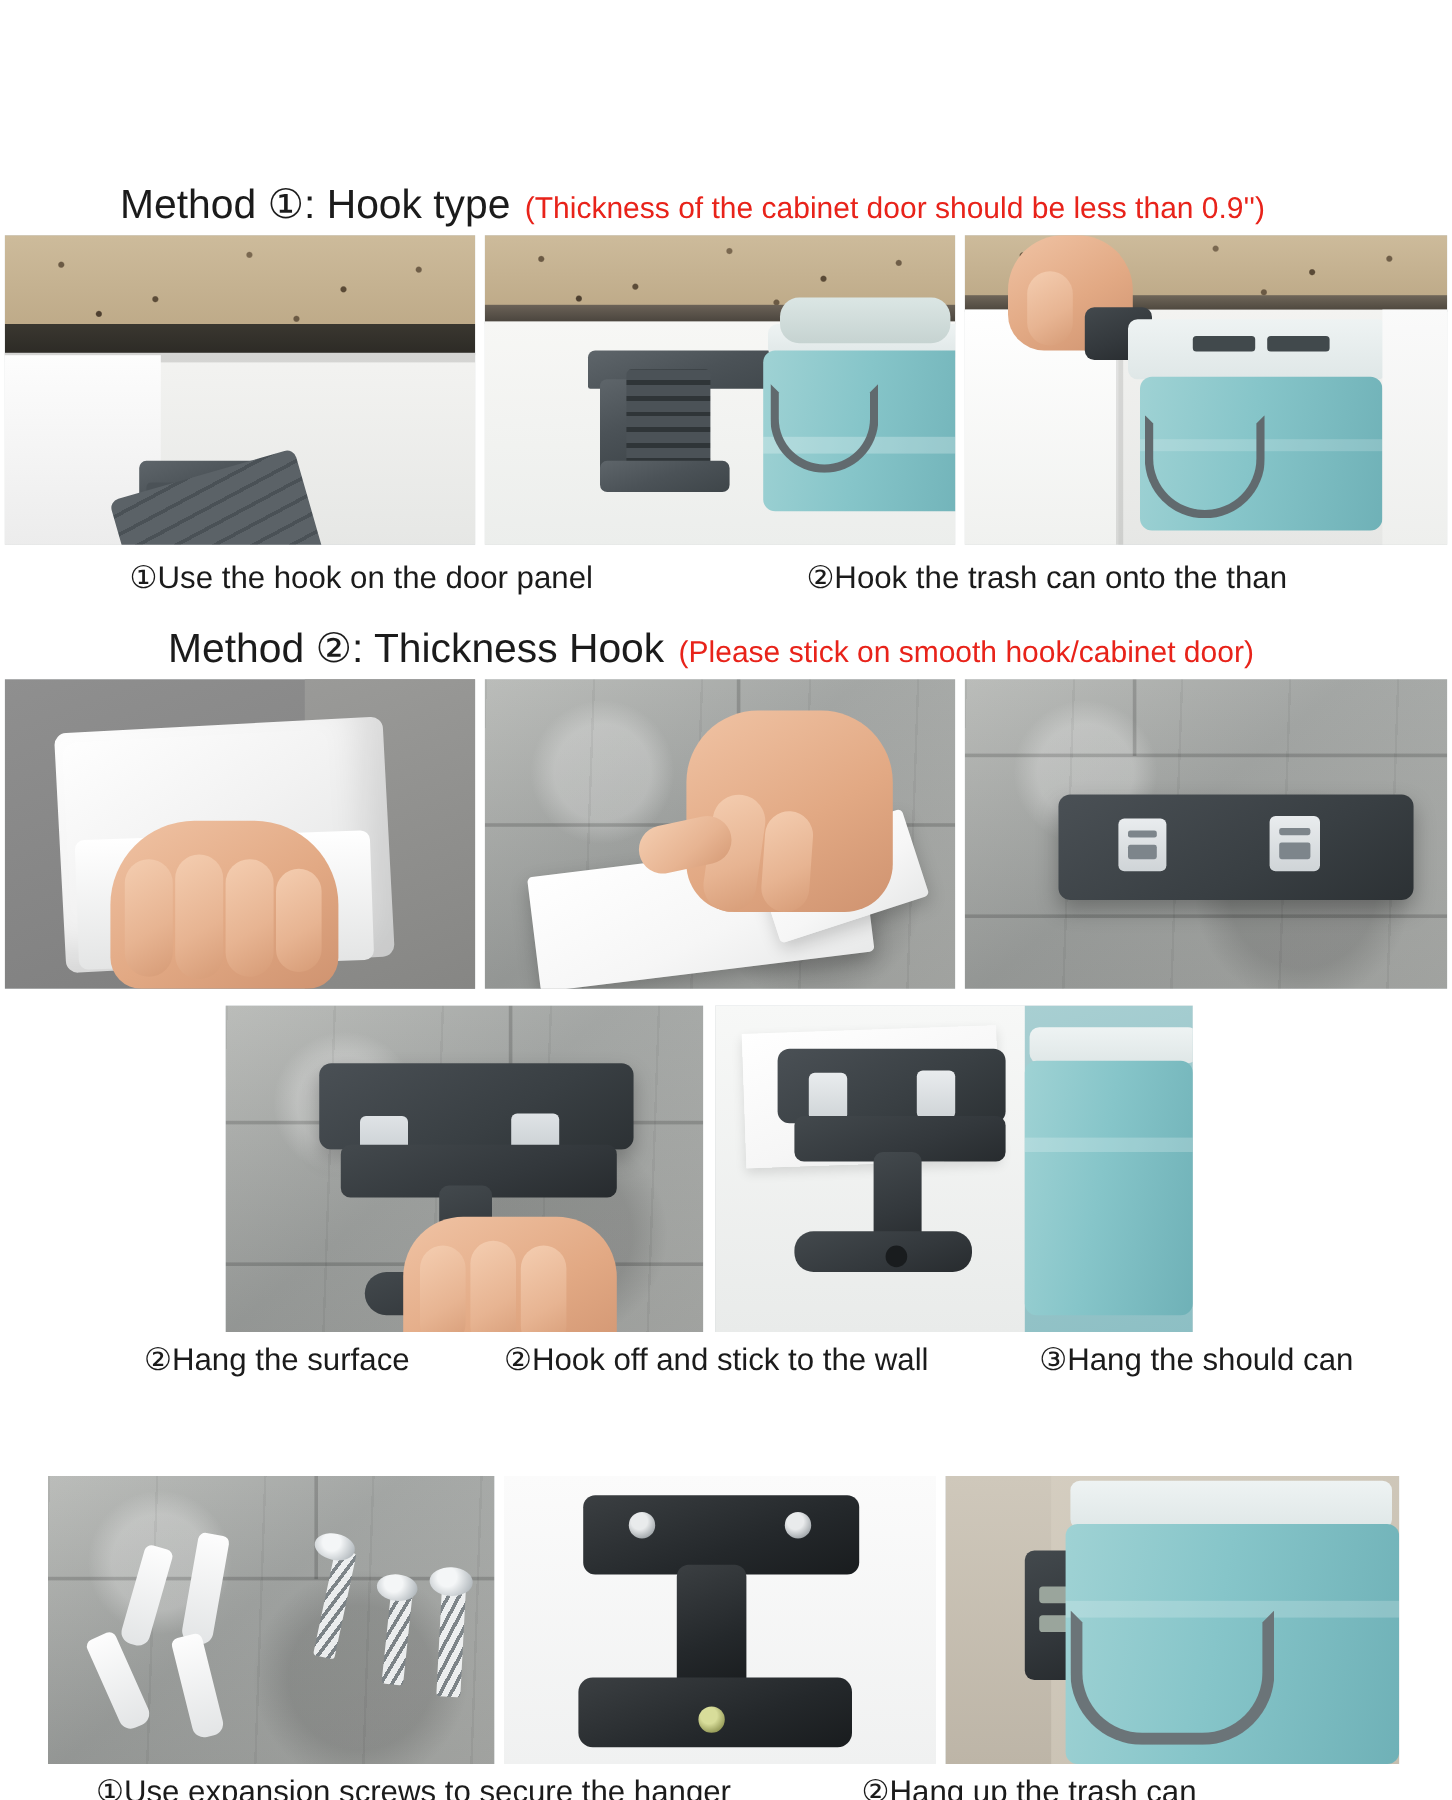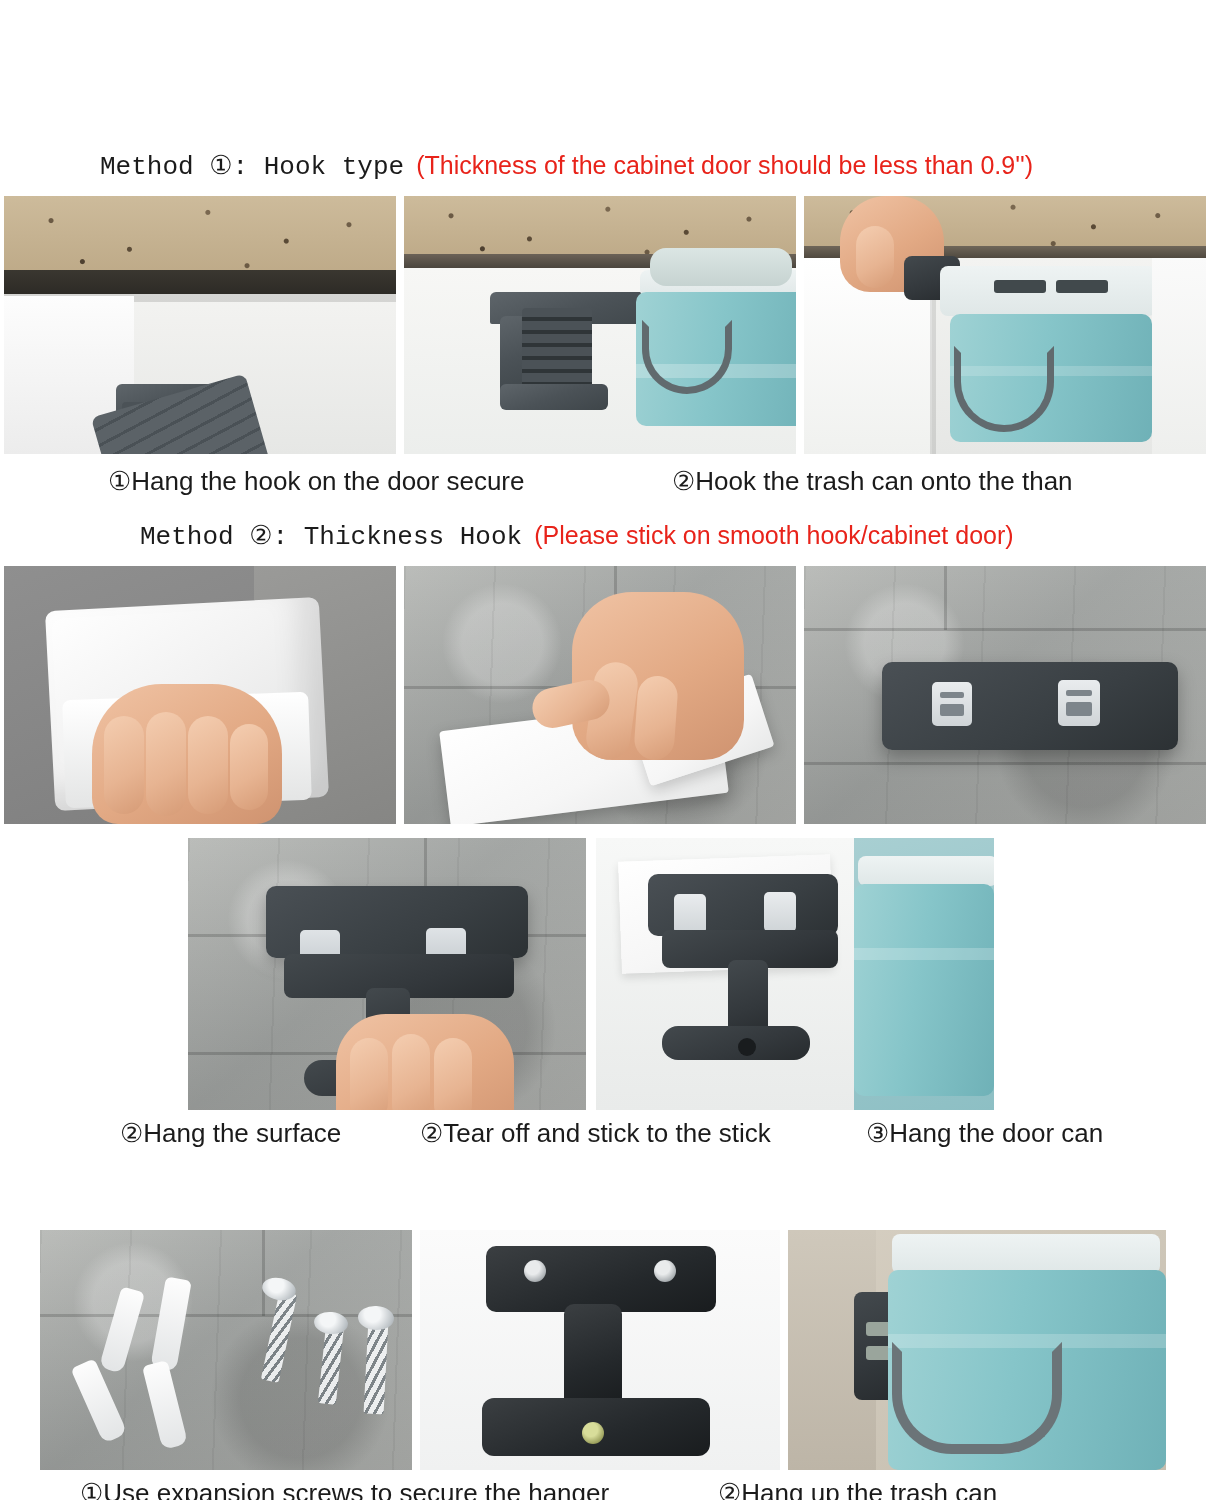--- a/index.html
+++ b/index.html
@@ -49,23 +49,23 @@
   }
 
   
   .heading-row {
     position: absolute;
     display: flex;
     align-items: baseline;
     white-space: nowrap;
   }
   .heading-main {
-    font-size: 26px;
+    font-size: 34px;
     color: #1b1b1b;
-    font-family: Liberation Mono, monospace;
+    font-family: Liberation Sans, sans-serif;
   }
   .heading-note {
     font-size: 25px;
     color: #e8231a;
     margin-left: 12px;
     font-family: "Liberation Sans", sans-serif;
   }
 
   
   .tile {
@@ -271,21 +271,21 @@
       <div class="blk bin-lid" style="left:136px; top:70px; width:216px; height:50px;"></div>
       <div class="blk bin-slot" style="left:190px; top:84px; width:52px; height:13px;"></div>
       <div class="blk bin-slot" style="left:252px; top:84px; width:52px; height:13px;"></div>
       <div class="blk bin-body" style="left:146px; top:118px; width:202px; height:128px;"></div>
       <div class="blk" style="left:146px; top:170px; width:202px; height:10px; background:rgba(255,255,255,0.18);"></div>
       <div class="blk bin-handle" style="left:150px; top:150px; width:86px; height:72px;"></div>
       <div class="blk" style="left:348px; top:62px; width:54px; height:196px; background:linear-gradient(180deg,#fafafa,#eeefed);"></div>
     </div>
   </div>
 
-  <div class="caption" style="left:108px; top:466px;">①Hang the hook on the door secure</div>
+  <div class="caption" style="left:108px; top:466px;">①Use the hook on the door panel</div>
   <div class="caption" style="left:672px; top:466px;">②Hook the trash can onto the than</div>
 
   <div class="heading-row" style="left:140px; top:520px;">
     <span class="heading-main">Method ②: Thickness Hook</span>
     <span class="heading-note">(Please stick on smooth hook/cabinet door)</span>
   </div>
 
   <div class="tile" style="left:4px; top:566px; width:392px; height:258px;">
     <div class="tile-inner">
       <div class="blk wall-grey" style="left:0; top:0; width:392px; height:258px;"></div>
@@ -369,22 +369,22 @@
       <div class="blk hw-dark" style="left:66px; top:188px; width:148px; height:34px; border-radius:16px;"></div>
       <div class="blk" style="left:142px; top:200px; width:18px; height:18px; background:#191c1e; border-radius:50%;"></div>
 
       <div class="blk bin-lid" style="left:262px; top:18px; width:140px; height:30px;"></div>
       <div class="blk bin-body" style="left:258px; top:46px; width:140px; height:212px;"></div>
       <div class="blk" style="left:258px; top:110px; width:140px; height:12px; background:rgba(255,255,255,0.22);"></div>
     </div>
   </div>
 
   <div class="caption" style="left:120px; top:1118px;">②Hang the surface</div>
-  <div class="caption" style="left:420px; top:1118px;">②Tear off and stick to the stick</div>
-  <div class="caption" style="left:866px; top:1118px;">③Hang the door can</div>
+  <div class="caption" style="left:420px; top:1118px;">②Hook off and stick to the wall</div>
+  <div class="caption" style="left:866px; top:1118px;">③Hang the should can</div>
 
 
   <div class="tile" style="left:40px; top:1230px; width:372px; height:240px;">
     <div class="tile-inner">
       <div class="blk stone-wall" style="left:0; top:0; width:372px; height:240px;"></div>
       <div class="blk stone-seam" style="left:0; top:84px; width:372px; height:3px;"></div>
       <div class="blk stone-seam" style="left:222px; top:0; width:3px; height:86px;"></div>
 
       <div class="blk anchor" style="left:70px; top:58px; width:24px; height:84px; transform:rotate(16deg);"></div>
       <div class="blk anchor" style="left:118px; top:48px; width:26px; height:92px; transform:rotate(10deg);"></div>

